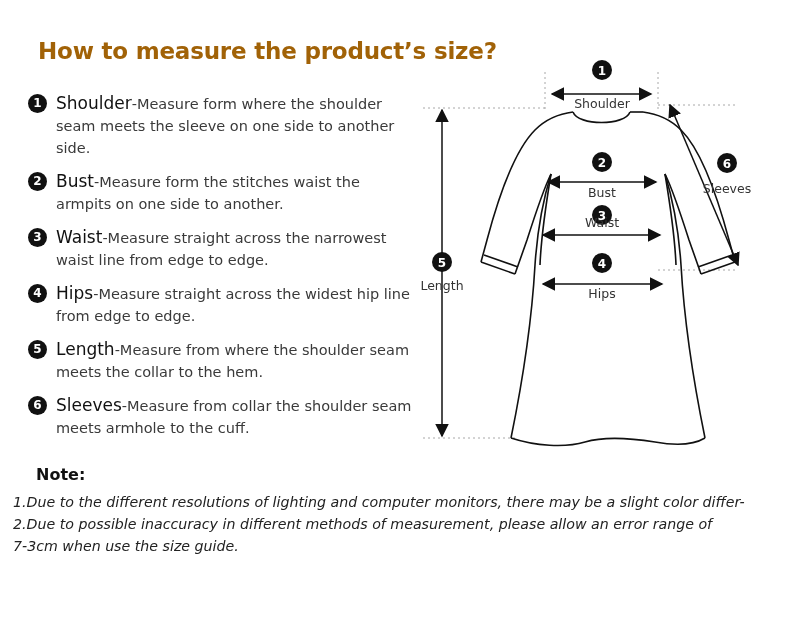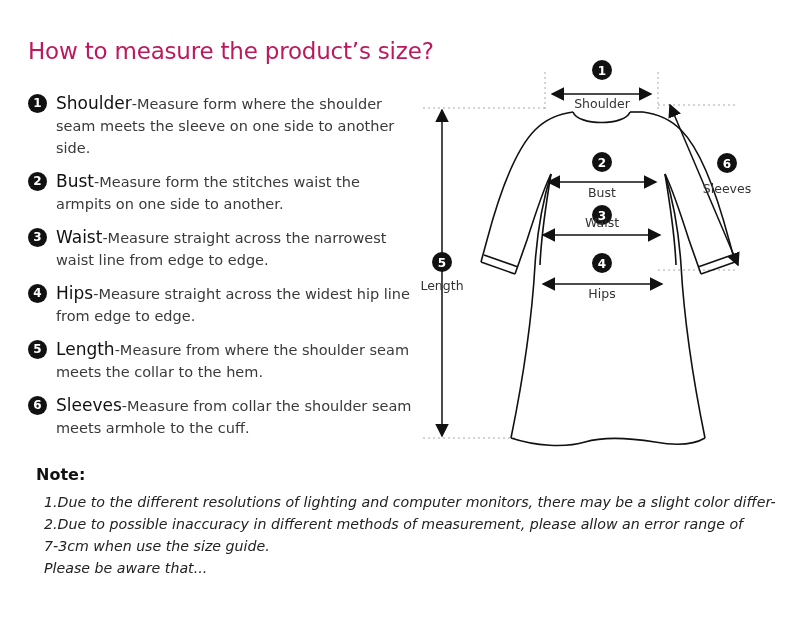--- a/index.html
+++ b/index.html
@@ -16,26 +16,26 @@
     overflow: hidden;
   }
   #page {
     position: relative;
     width: 790px;
     height: 630px;
   }
   
   .title {
     position: absolute;
-    left: 28px;
+    left: 38px;
     top: 38px;
     font-size: 23px;
-    font-weight: normal;
+    font-weight: bold;
     letter-spacing: -0.2px;
-    color: #be185d;
+    color: #a16207;
   }
   
   .list {
     position: absolute;
     left: 28px;
     top: 92px;
     width: 390px;
   }
   .list-item {
     position: relative;
@@ -70,21 +70,21 @@
   .note-head {
     position: absolute;
     left: 36px;
     top: 465px;
     font-size: 16px;
     font-weight: bold;
     color: #111111;
   }
   .note-body {
     position: absolute;
-    left: 44px;
+    left: 13px;
     top: 491px;
     width: 740px;
     font-size: 14.2px;
     font-style: italic;
     color: #222222;
     line-height: 22px;
   }
   .note-line { display: block; }
   
   #illus {
@@ -143,21 +143,20 @@
       <span class="term">Sleeves</span><span class="desc">-Measure from collar the shoulder seam meets armhole to the cuff.</span>
     </div>
 
   </div>
 
   <div class="note-head">Note:</div>
   <div class="note-body">
     <span class="note-line">1.Due to the different resolutions of lighting and computer monitors, there may be a slight color differ-</span>
     <span class="note-line">2.Due to possible inaccuracy in different methods of measurement, please allow an error range of</span>
     <span class="note-line">7-3cm when use the size guide.</span>
-    <span class="note-line">Please be aware that...</span>
   </div>
 
   <div id="illus">
   <svg width="360" height="410" viewBox="0 0 360 410" xmlns="http://www.w3.org/2000/svg">
     <defs>
       <marker id="ah" markerWidth="9" markerHeight="9" refX="8" refY="4.5" orient="auto">
         <path d="M0,0 L9,4.5 L0,9 z" fill="#111111"></path>
       </marker>
       <marker id="ah2" markerWidth="9" markerHeight="9" refX="1" refY="4.5" orient="auto">
         <path d="M9,0 L0,4.5 L9,9 z" fill="#111111"></path>

